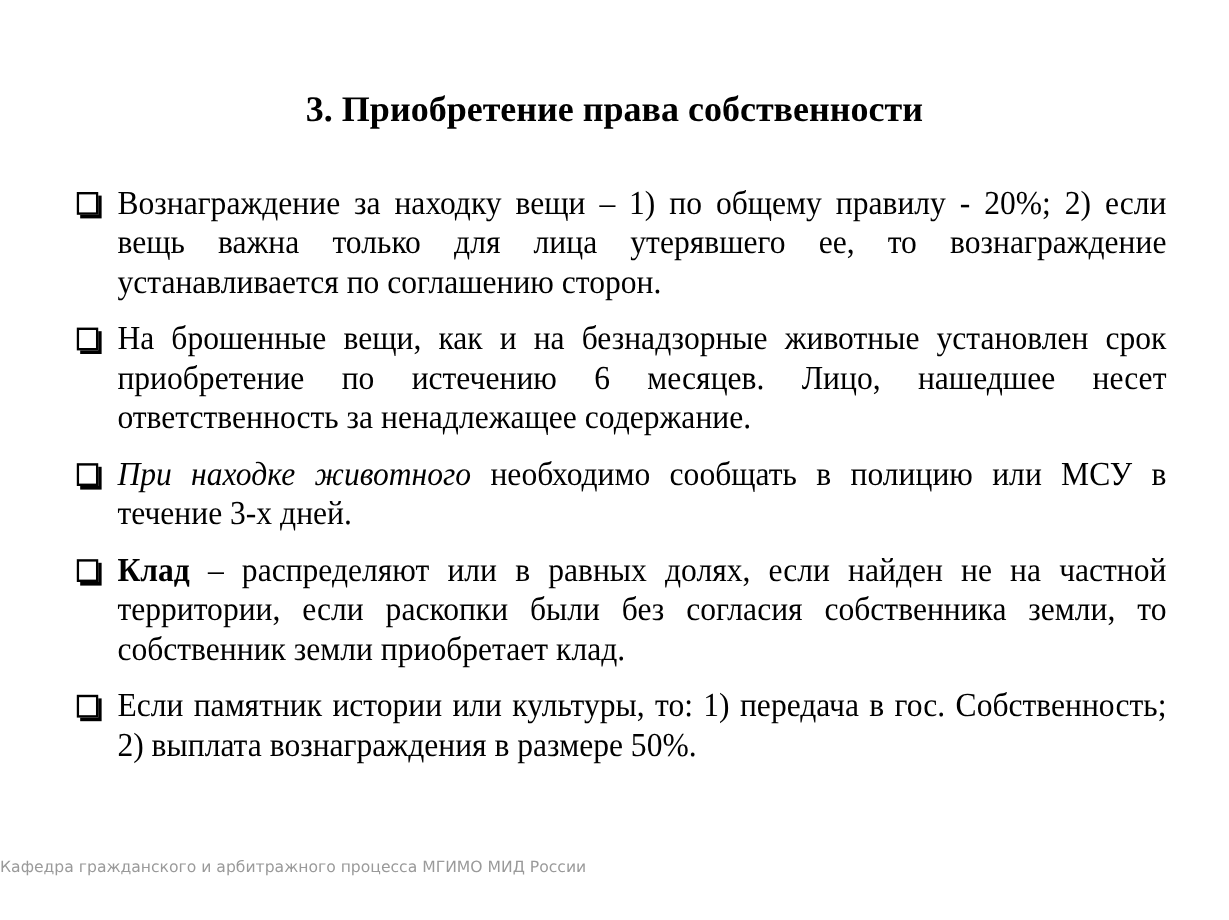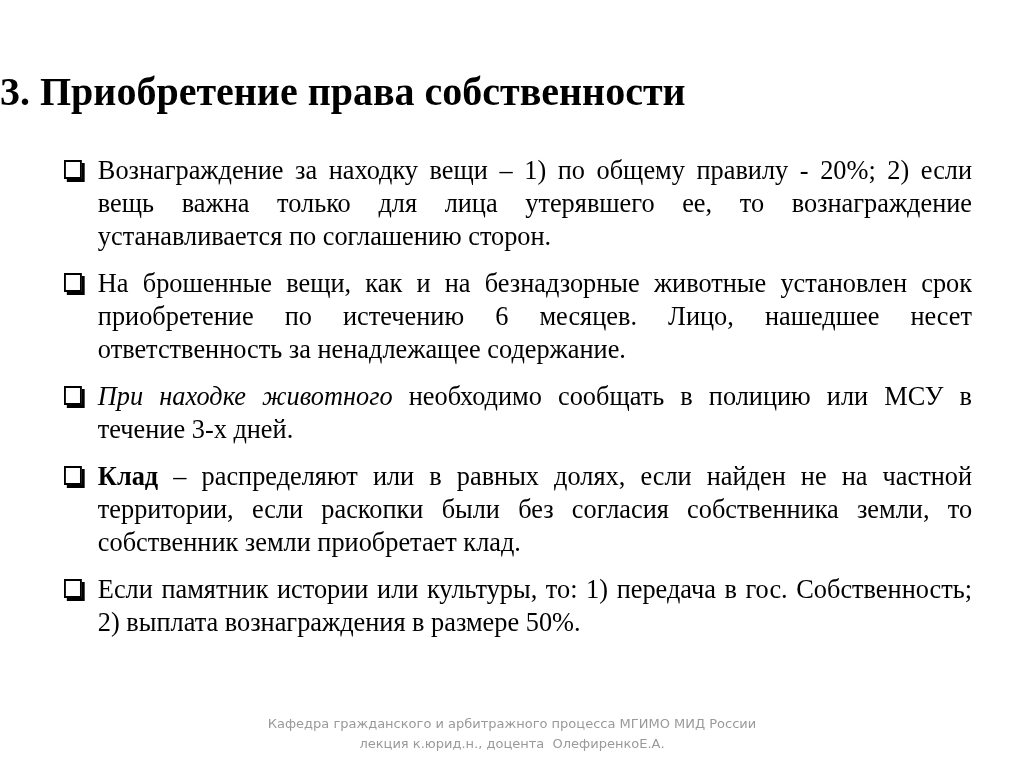--- a/index.html
+++ b/index.html
@@ -20,22 +20,23 @@
       left: 0; top: 0;
       width: 1024px;
       height: 767px;
       background: #ffffff;
     }
     .title {
       position: absolute;
       top: 72px;
       left: 0;
       width: 1024px;
+      text-align: center;
       font-weight: bold;
-      font-size: 40px;
+      font-size: 30px;
       line-height: 40px;
       letter-spacing: 0px;
     }
     .bullets {
       position: absolute;
       left: 64px;
       top: 153px;
       width: 902px;
       margin: 0;
       padding: 0;
@@ -63,21 +64,21 @@
       box-shadow: 3px 3px 0 0 #000;
       background: #fff;
     }
     .it { font-style: italic; }
     .bd { font-weight: bold; }
     .footer {
       position: absolute;
       left: 0;
       top: 714px;
       width: 1024px;
-      text-align: center;
+      text-align: left;
       font-family: "DejaVu Sans", sans-serif;
       font-size: 13px;
       line-height: 20px;
       color: #9a9a9a;
     }
     .footer div { white-space: pre; }
   </style>
 </head>
 <body>
 
@@ -102,15 +103,14 @@
       <span class="bd">Клад</span><span> – распределяют или в равных долях, если найден не на частной территории, если раскопки были без согласия собственника земли, то собственник земли приобретает клад.</span>
     </li>
     <li class="bullet-item">
       <span class="bullet-icon"></span>
       <span> Если памятник истории или культуры, то: 1) передача в гос. Собственность; 2) выплата вознаграждения в размере 50%.</span>
     </li>
   </ul>
 
   <div class="footer">
     <div>Кафедра гражданского и арбитражного процесса МГИМО МИД России</div>
-    <div>лекция к.юрид.н., доцента  ОлефиренкоЕ.А.</div>
   </div>
 </div>
 
 </body></html>

